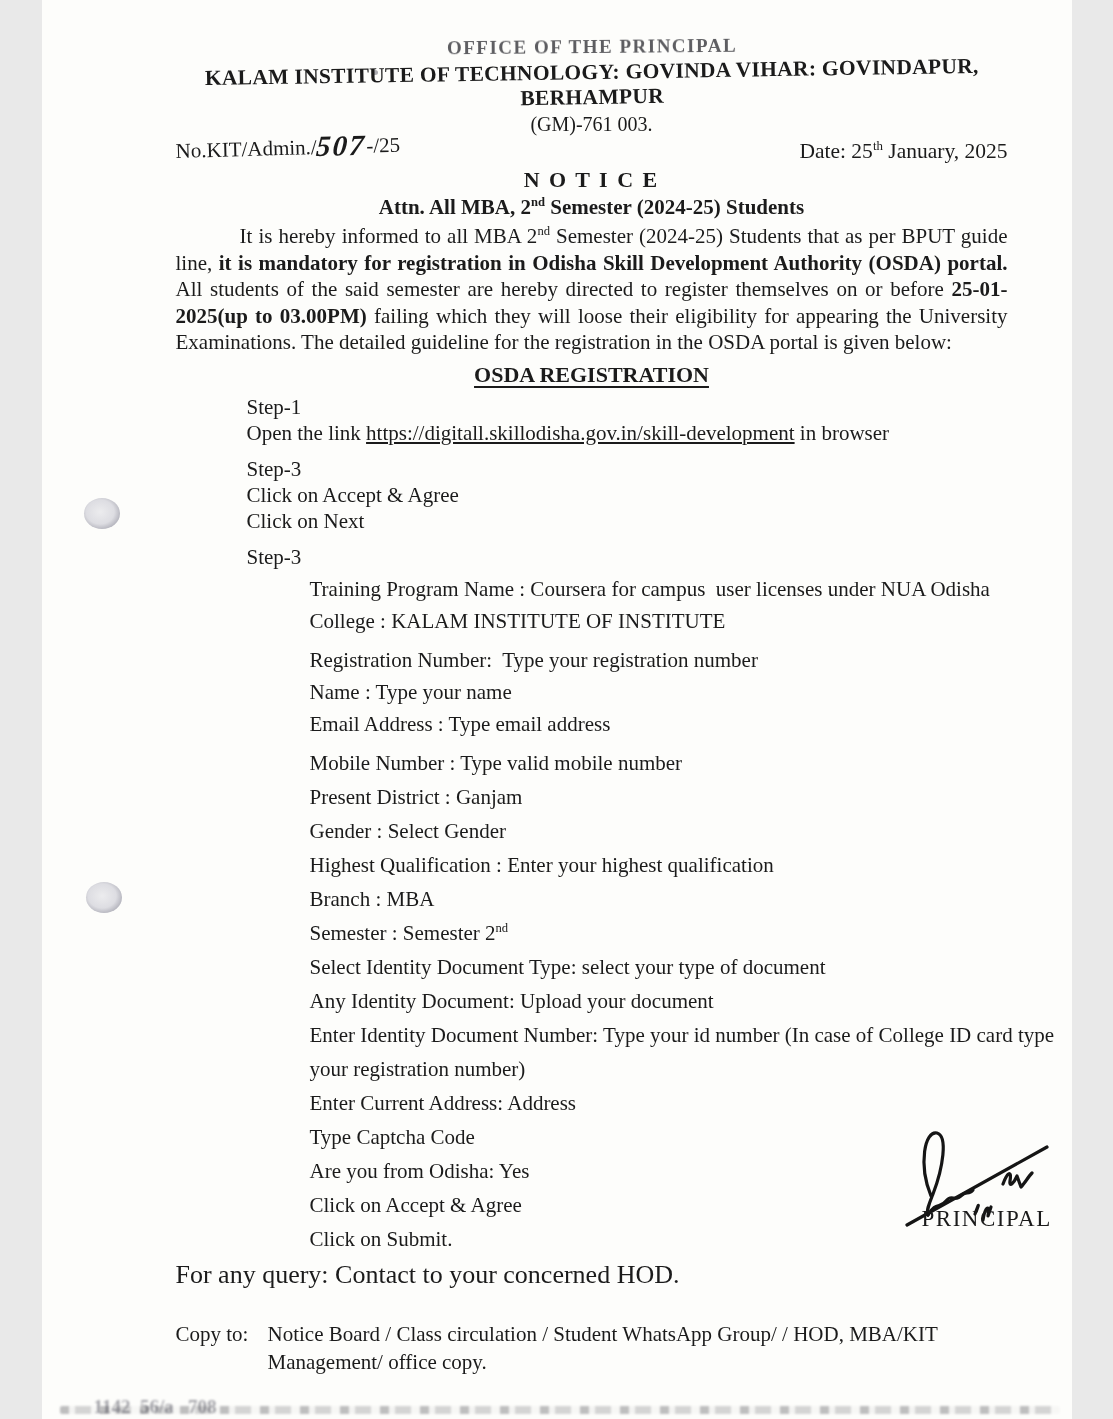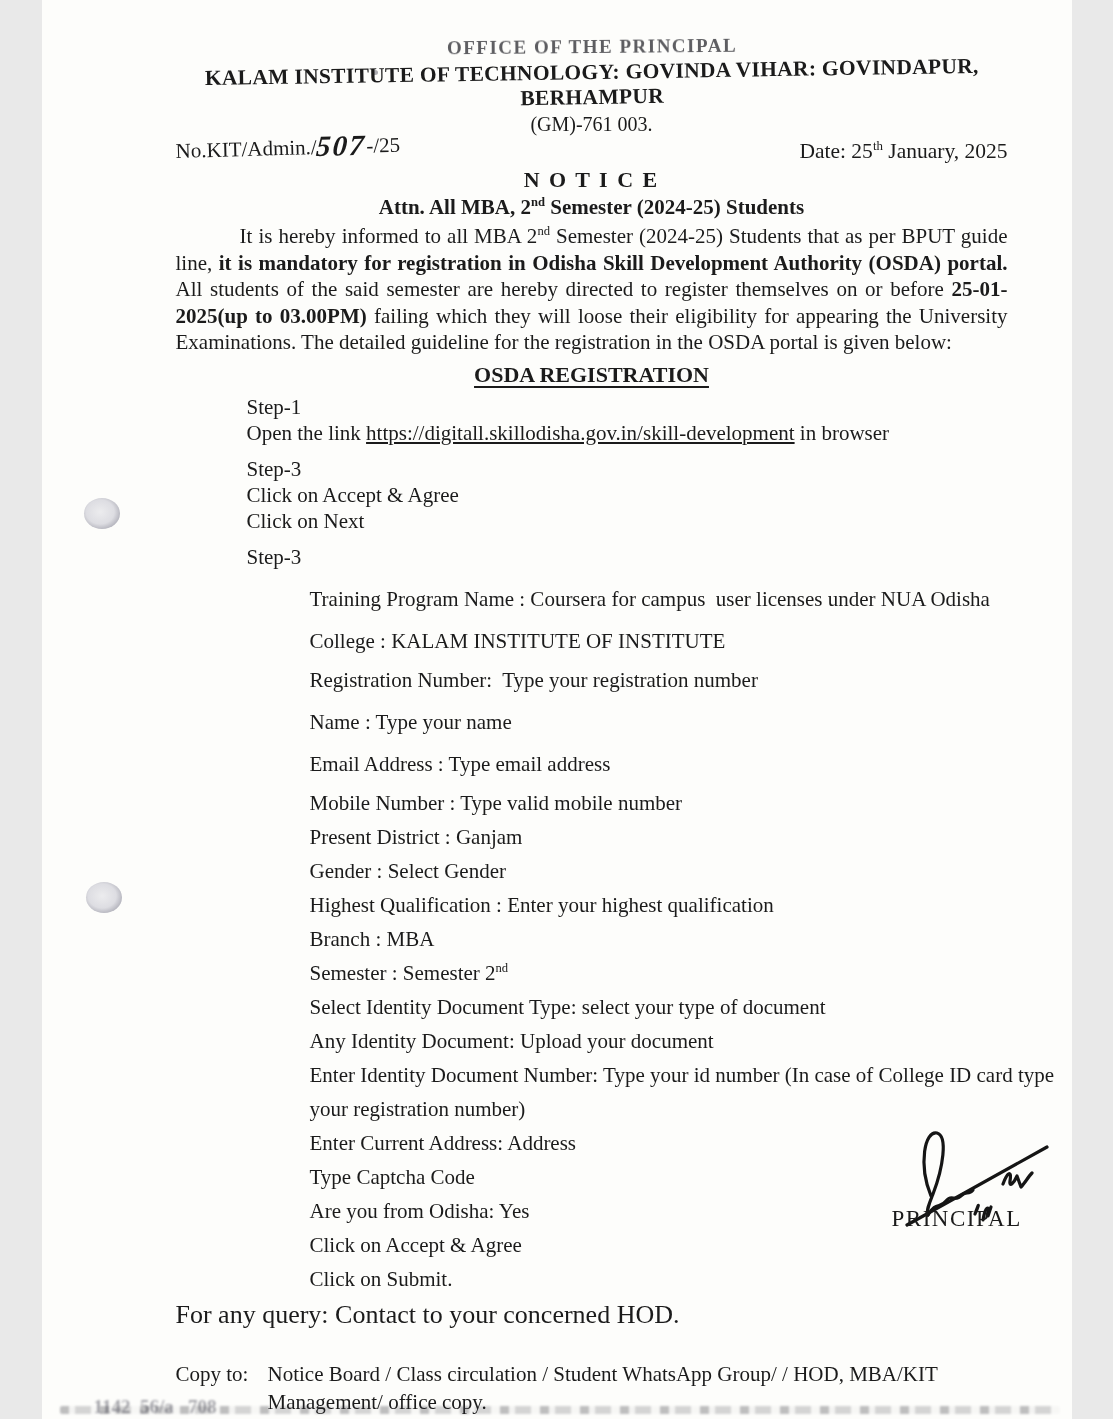--- a/index.html
+++ b/index.html
@@ -48,30 +48,30 @@
 
   
   .steps{margin-left:71px;margin-top:6px;font-size:21px;}
   .step-label{line-height:26px;margin-top:10px;}
   .step-label.first{margin-top:4px;}
   .step-line{line-height:26px;white-space:pre-wrap;}
   .link{text-decoration:underline;color:#1b1b1b;cursor:pointer;}
 
   .fields{margin-left:63px;margin-top:2px;width:800px;}
   .field{line-height:26px;white-space:pre-wrap;}
-  .field.tight{margin-top:16px;}
+  .field.tight{margin-top:6px;}
   .field.group{margin-top:13px;}
   .field.spaced{margin-top:8px;}
 
   .query-line{font-size:26px;font-weight:400;margin-top:8px;}
 
   
   .signature{position:absolute;left:845px;top:1122px;width:175px;height:105px;}
   .principal-label{
-    position:absolute;left:850px;top:1206px;font-size:23px;letter-spacing:1.5px;
+    position:absolute;left:880px;top:1206px;font-size:23px;letter-spacing:1.5px;
   }
 
   
   .copyto{display:flex;margin-top:30px;font-size:21px;line-height:28px;}
   .copyto-label{width:90px;flex:none;}
   .copyto-lines{margin-left:2px;}
 
   
   .punch{
     position:absolute;width:36px;height:31px;border-radius:50%;

